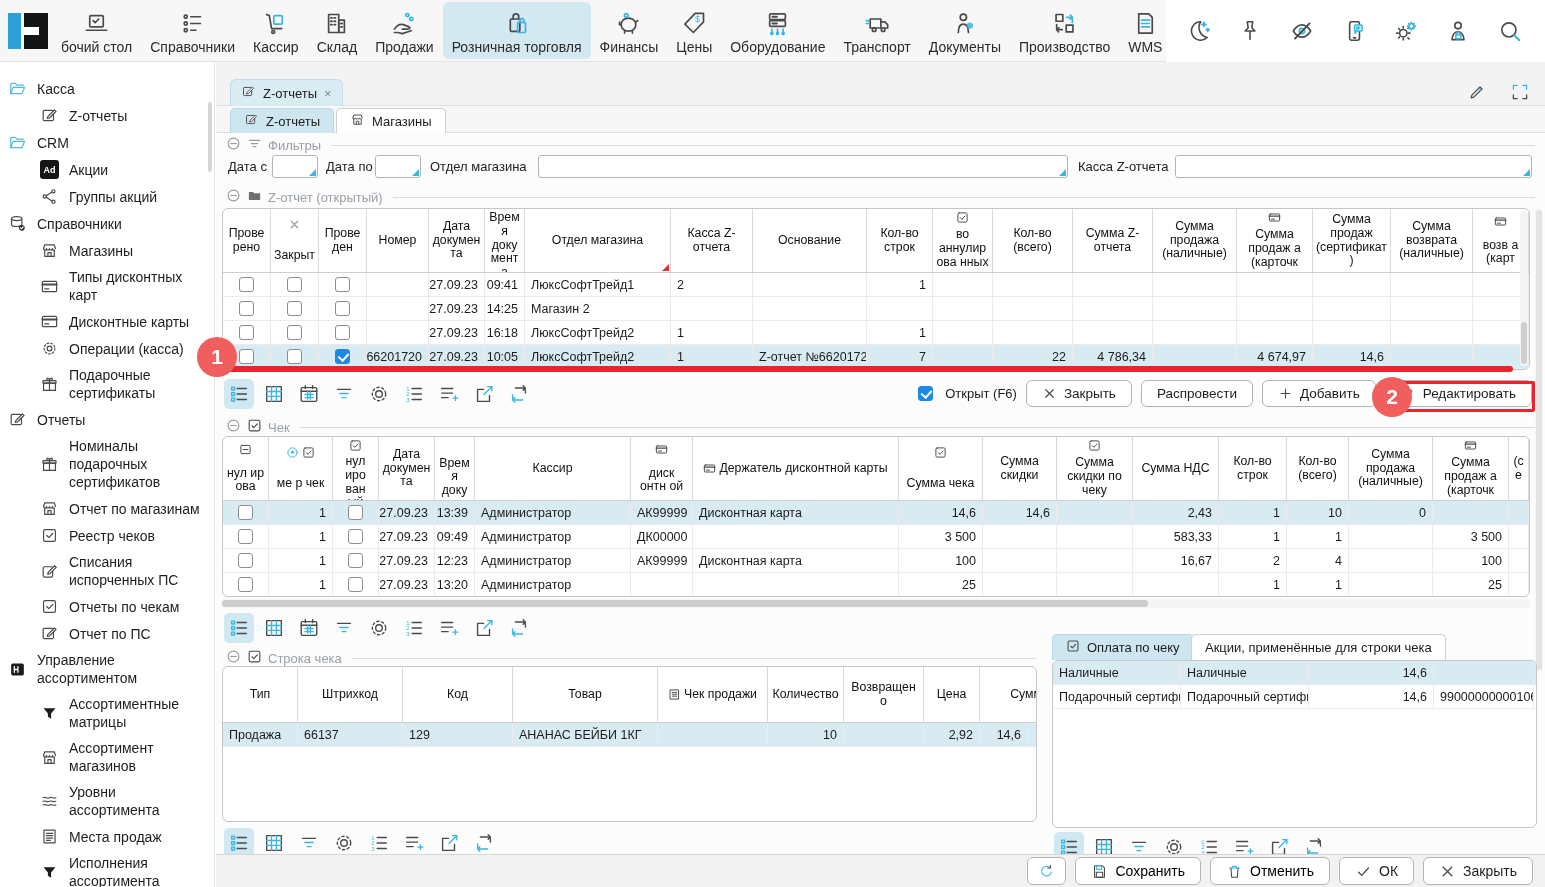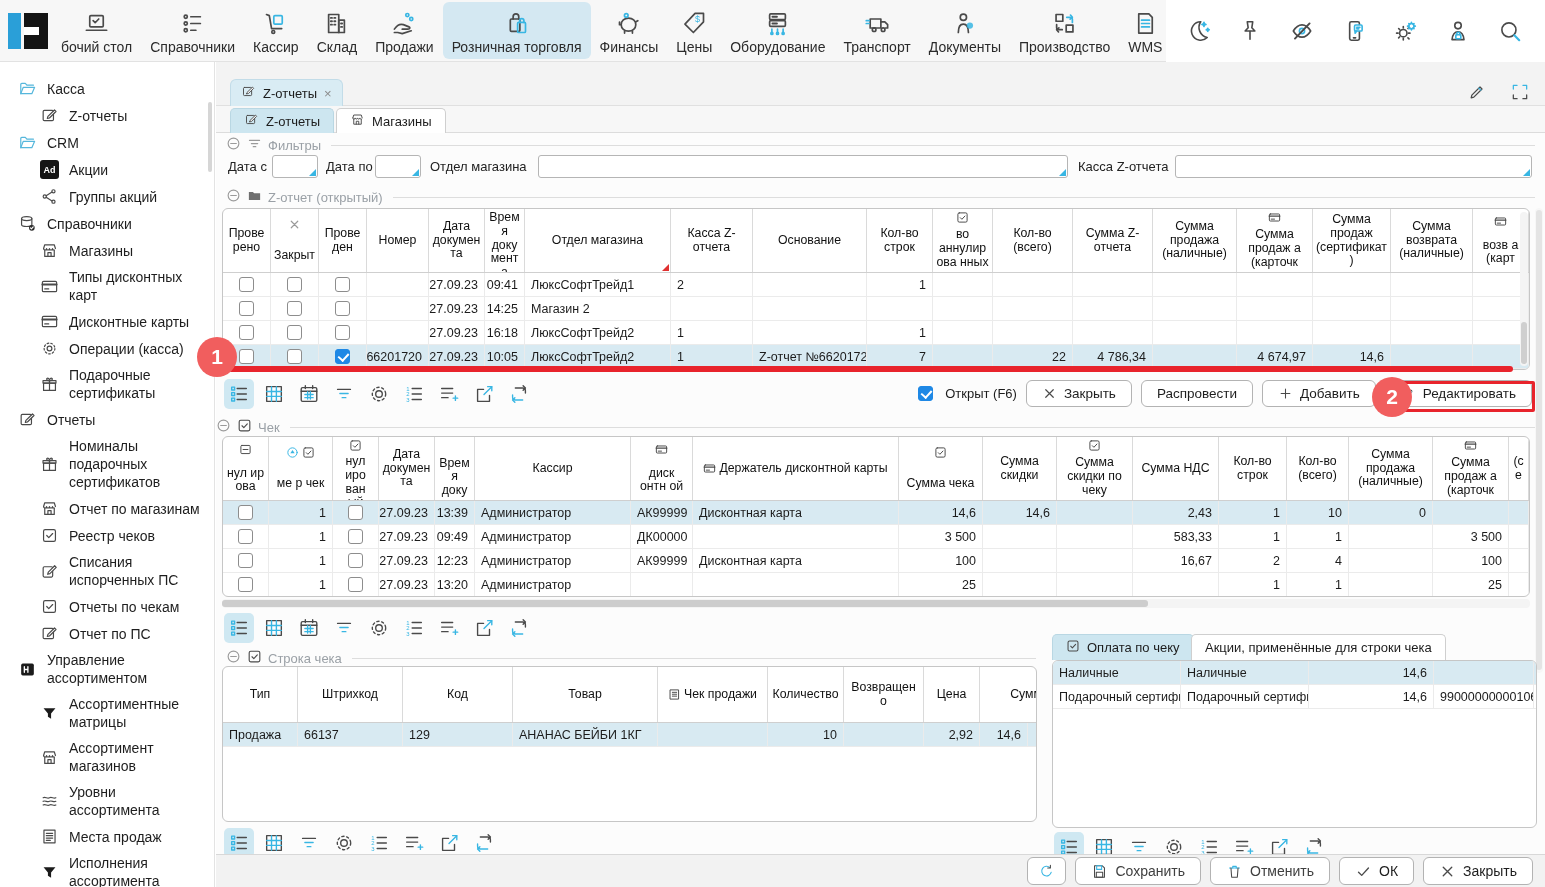--- a/index.html
+++ b/index.html
@@ -12,21 +12,21 @@
 .menu-item{display:flex;flex-direction:column;align-items:center;justify-content:flex-start;padding:5px 9px 3px;border-radius:6px;margin:2px 0;cursor:pointer;font-size:14px;color:#2b2b2b}
 .menu-item .micon{height:32px;display:flex;align-items:center}
 .menu-item .micon svg{width:27px;height:27px}
 .menu-item.sel{background:#d4e8f2}
 .top-right{position:absolute;right:0;top:0;height:62px;background:#fff;display:flex;align-items:center;gap:25px;padding:0 22px 0 18px}
 .iconbtn{width:27px;height:27px;cursor:pointer;background:none;border:none;display:flex;align-items:center;justify-content:center}
 .iconbtn svg{width:26px;height:26px}
 
 .sidebar{position:absolute;left:0;top:62px;width:215px;height:825px;background:#fff;border-right:1px solid #e3e3e3;padding-top:13px;overflow:hidden}
 .side-item{display:flex;align-items:center;gap:10px;padding:4px 6px;font-size:14px;line-height:18px;cursor:pointer;color:#1e1e1e}
-.side-item.l0{padding-left:18px}
+.side-item.l0{padding-left:8px}
 .side-item.l1{padding-left:40px}
 .side-item .sicon{width:19px;height:19px;flex:0 0 auto;display:flex;align-items:center;justify-content:center}
 .side-item .sicon svg{width:19px;height:19px}
 .adicon{width:19px;height:15px;background:#151515;color:#fff;border-radius:3px;font-size:9px;font-weight:bold;display:flex;align-items:center;justify-content:center}
 .side-scroll{position:absolute;right:2px;top:40px;width:4px;height:70px;background:#d6d6d6;border-radius:2px}
 
 .main{position:absolute;left:216px;top:62px;width:1329px;height:825px;background:#fcfcfc}
 .wintabbar{position:absolute;left:0;top:0;width:100%;height:44px;background:#f3f3f3;border-bottom:1px solid #e0e0e0}
 .wintab{position:absolute;left:14px;top:17px;height:27px;display:flex;align-items:center;gap:7px;padding:0 10px;background:#d9ecf4;border:1px solid #c2dce8;border-bottom:none;border-radius:6px 6px 0 0;font-size:13px;cursor:pointer}
 .wintab svg{width:15px;height:15px}
@@ -62,21 +62,21 @@
 .hscroll{position:absolute;height:9px;background:#f4f4f4;border-radius:4px}
 .hscroll .thumb{position:absolute;top:1px;height:7px;background:#cdcdcd;border-radius:3px}
 
 .strip{position:absolute;display:flex;gap:5px}
 .stripbtn{width:30px;height:30px;border:none;background:none;border-radius:5px;display:flex;align-items:center;justify-content:center;cursor:pointer}
 .stripbtn svg{width:22px;height:22px}
 .stripbtn.sel{background:#cfe8f2}
 .actions-right{position:absolute;display:flex;align-items:center;gap:9px}
 .btn{height:27px;border:1px solid #b3b3b3;border-radius:6px;background:#fff;display:inline-flex;align-items:center;justify-content:center;gap:7px;padding:0 15px;font-size:13.5px;color:#1e1e1e;cursor:pointer;white-space:nowrap}
 .btn svg{width:15px;height:15px}
-.btn.dis{color:#404040}
+.btn.dis{color:#000000}
 .openchk{display:flex;align-items:flex-end;gap:12px;font-size:13px}
 .paytab{position:absolute;height:26px;display:flex;align-items:center;gap:7px;padding:0 13px;font-size:13px;border:1px solid #cfcfcf;border-bottom:none;border-radius:5px 5px 0 0;background:#fff;cursor:pointer}
 .paytab svg{width:14px;height:14px}
 .paytab.sel{background:#cde6f0;border-color:#b9d7e3}
 .footerbar{position:absolute;left:0;bottom:0;width:100%;height:33px;background:#f2f2f2;border-top:1px solid #d8d8d8;display:flex;align-items:center;justify-content:flex-end;gap:9px;padding:0 12px}
 .footerbar .btn{height:28px;font-size:14px}
 .footerbar .btn svg{width:17px;height:17px}
 
 .a-badge{position:absolute;width:40px;height:40px;border-radius:50%;background:#f15e5e;color:#fff;font-size:21px;font-weight:bold;display:flex;align-items:center;justify-content:center;z-index:60}
 .a-line{position:absolute;background:#e8242c;border-radius:3px;z-index:55}
@@ -903,21 +903,21 @@
               <svg viewBox="0 0 24 24" fill="none" stroke="#4a4a4a" stroke-width="1.5" stroke-linecap="round" stroke-linejoin="round">
                 <path d="M5 19l.8-3.2L15.6 6l2.4 2.4-9.8 9.8z"></path>
                 <path d="M14.2 7.4l2.4 2.4" stroke="#38b6e3"></path>
               </svg>
             </span>
             <span>Редактировать</span>
           </button>
         </span>
     </div>
 
-    <div class="legend" style="left:0;top:356px;right:10px">
+    <div class="legend" style="left:10px;top:356px;right:10px">
       <span id="lg3-collapse"><svg viewBox="0 0 24 24" fill="none" stroke="#9a9a9a" stroke-width="1.5" stroke-linecap="round" stroke-linejoin="round">
             <circle cx="12" cy="12" r="8.6" stroke-width="1.8"></circle>
             <path d="M7.5 12h9" stroke-width="1.8"></path>
           </svg></span>
       <span id="lg3-icon"><svg viewBox="0 0 24 24" fill="none" stroke="#4a4a4a" stroke-width="1.5" stroke-linecap="round" stroke-linejoin="round">
             <rect x="3.5" y="3.5" width="17" height="17" rx="2.5" stroke-width="1.8"></rect>
             <path d="M8 12.4l2.9 2.9 5.6-6" stroke-width="1.8"></path>
           </svg></span>
       <span>Чек</span>
       <span class="line"></span>

